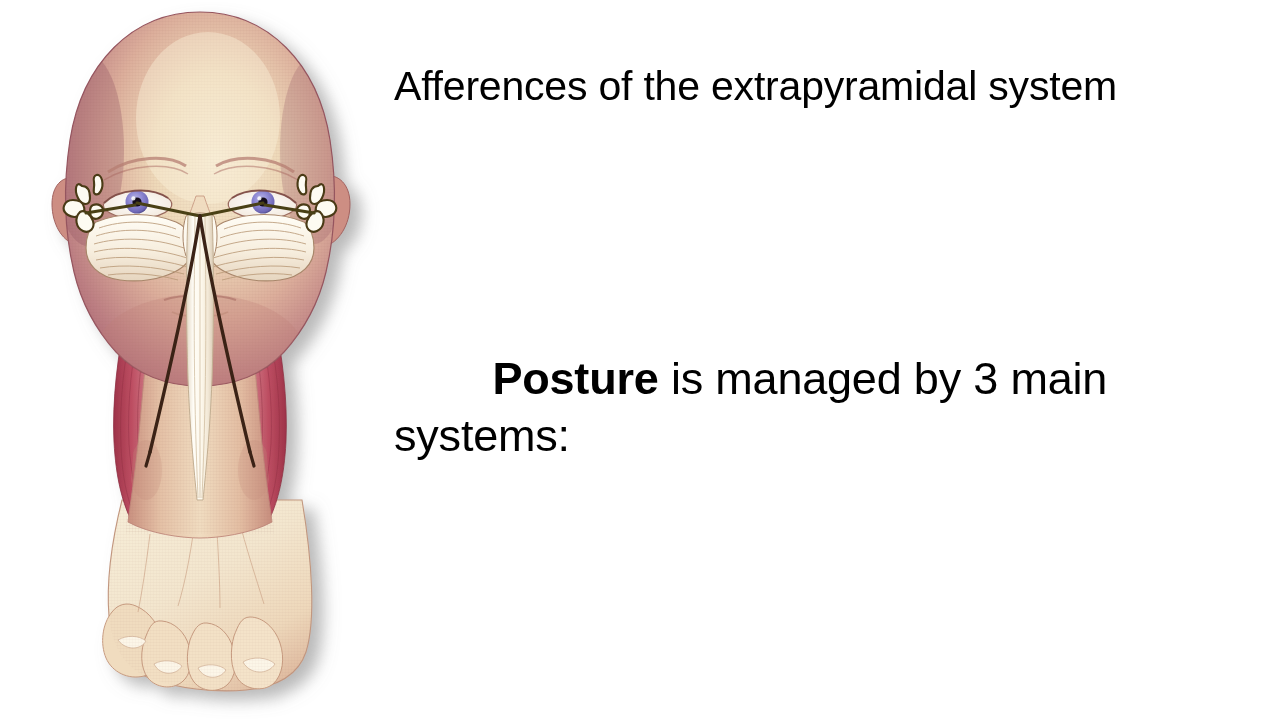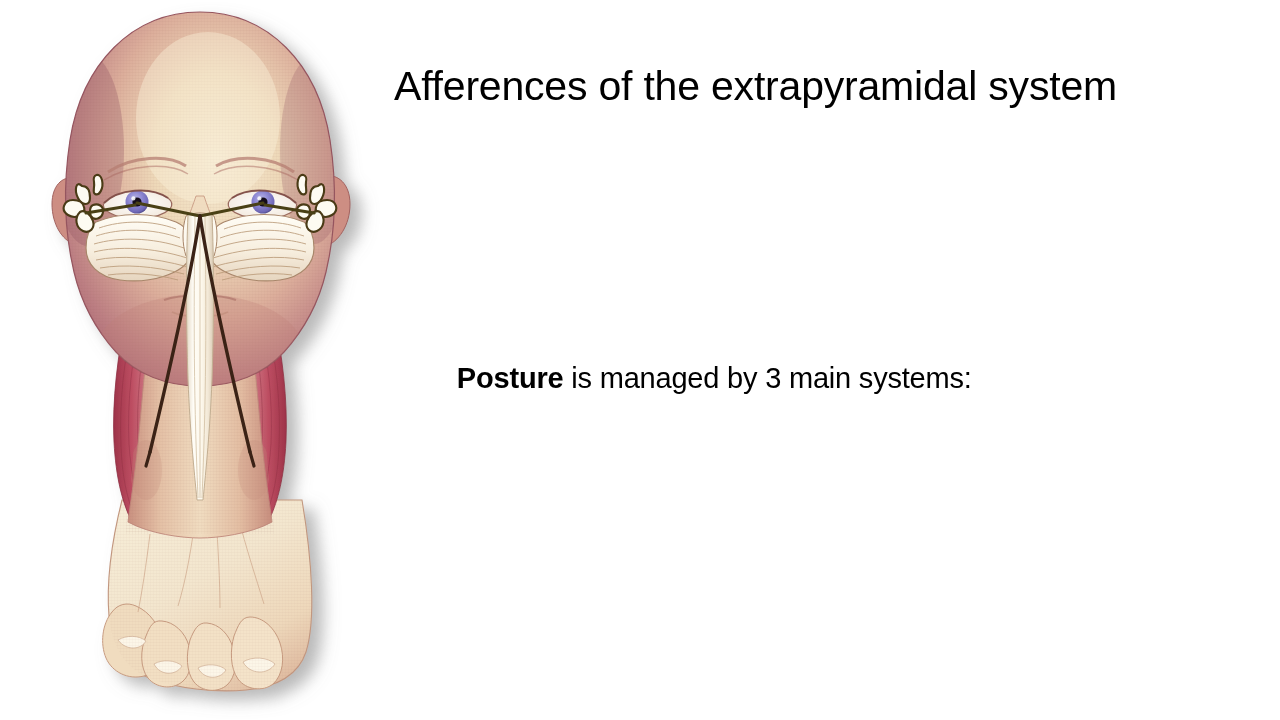--- a/index.html
+++ b/index.html
@@ -63,21 +63,21 @@
     white-space: pre-wrap;
   }
 
   #body-block {
     position: absolute;
     left: 0px;
     top: 293px;
     width: 790px;
   }
   .body-line {
-    font-size: 29px;
+    font-size: 45px;
     line-height: 57px;
     font-weight: 400;
     letter-spacing: -0.2px;
     color: #000000;
     white-space: pre-wrap;
   }
   .body-line b,
   .body-line .strong {
     font-weight: 700;
   }

